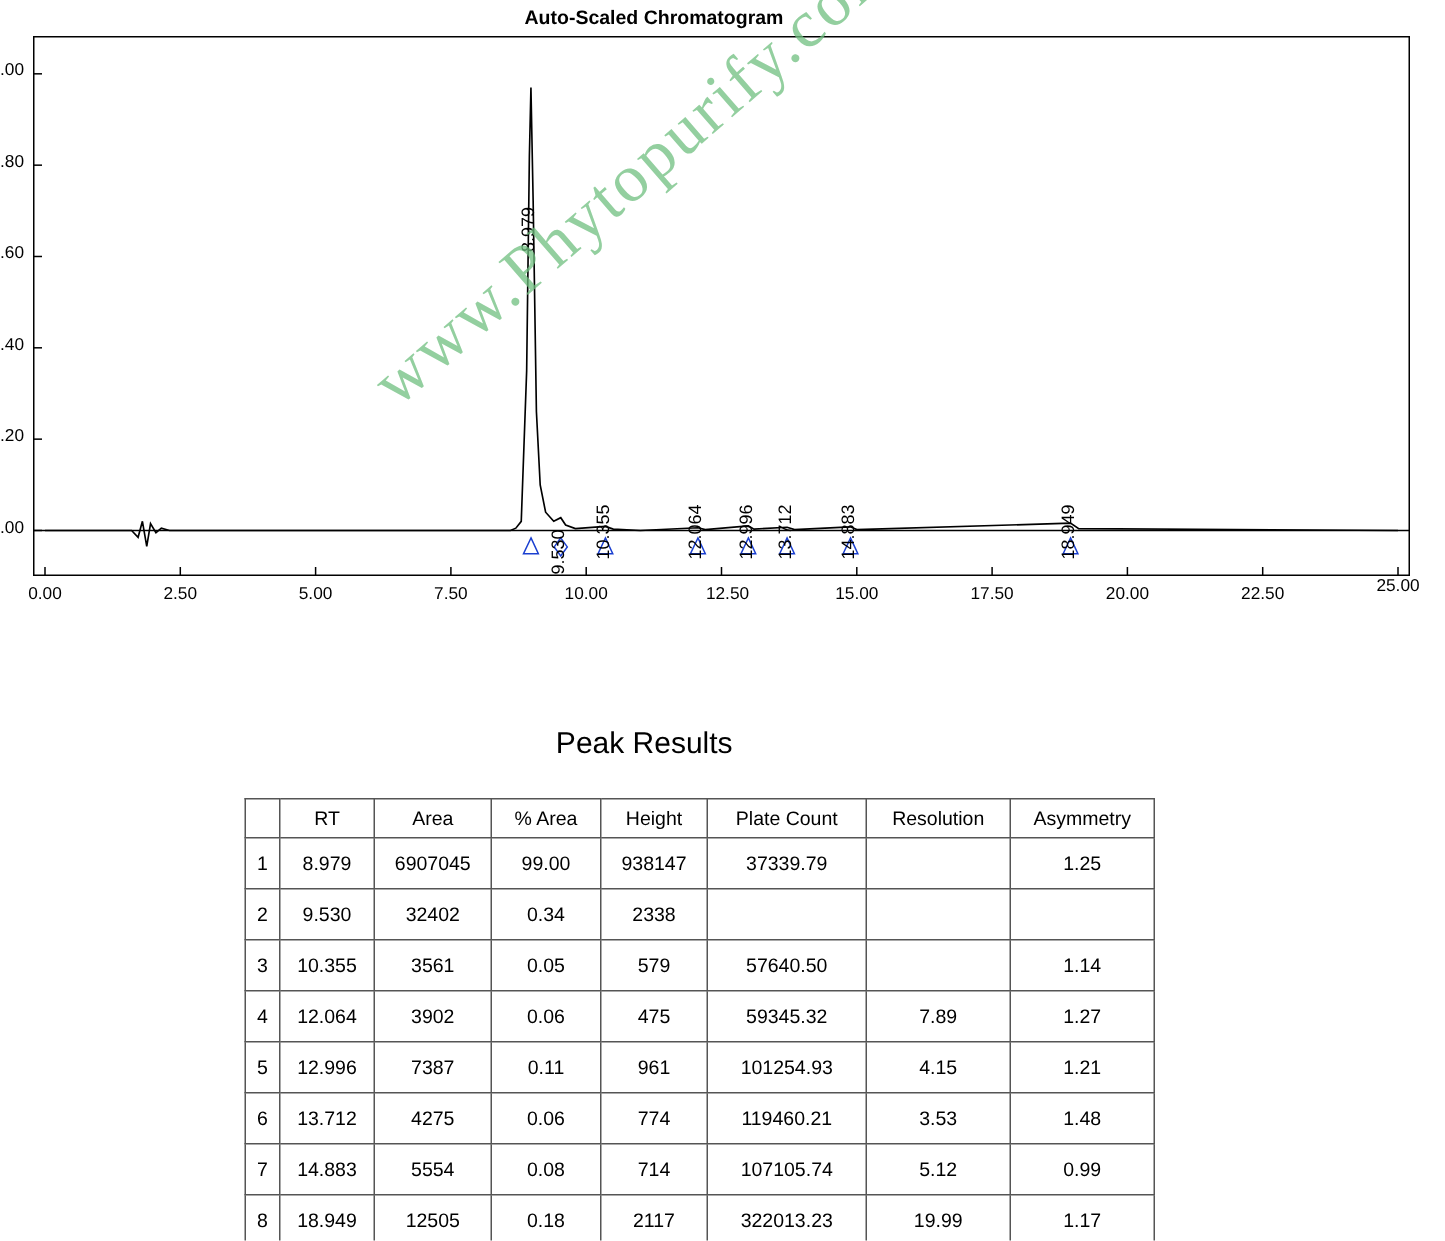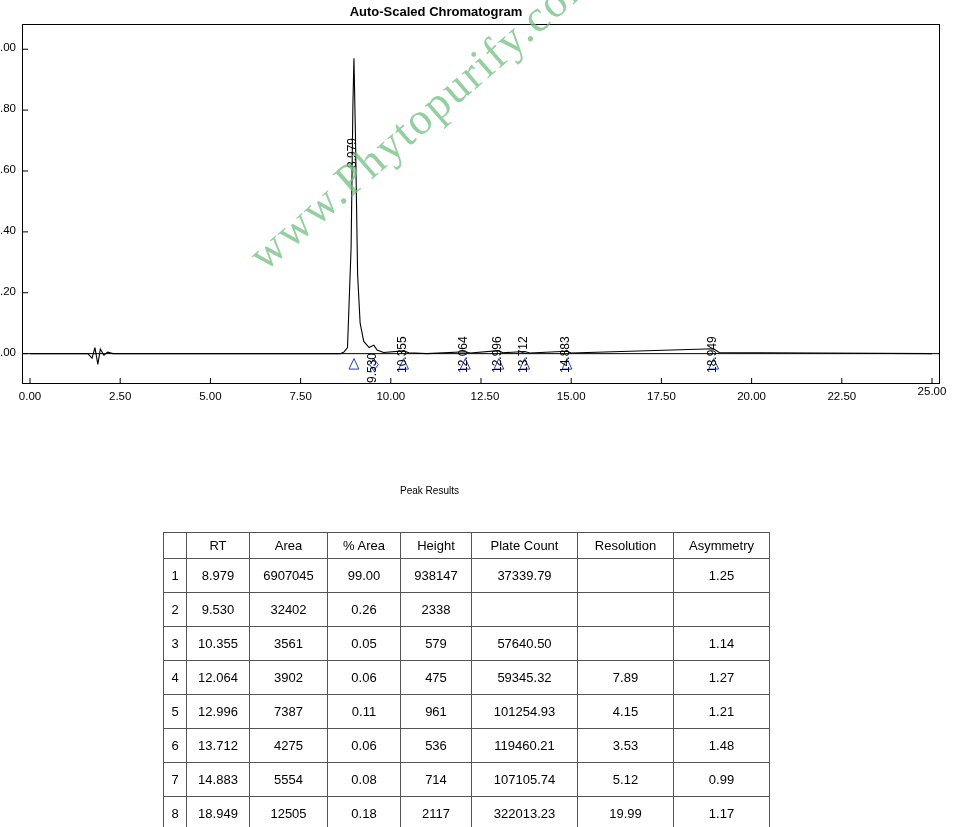--- a/index.html
+++ b/index.html
@@ -89,21 +89,21 @@
     transform-origin: left center;
     letter-spacing: 2px;
   }
   
   .table-title {
     position: absolute;
     top: 485px;
     left: 0;
     width: 859px;
     text-align: center;
-    font-size: 10px;
+    font-size: 20px;
   }
   #results-table {
     position: absolute;
     left: 163px;
     top: 532px;
     border-collapse: collapse;
     font-size: 13px;
   }
   #results-table th, #results-table td {
     border: 1px solid #555;
@@ -222,21 +222,21 @@
         <td class="pct-col">99.00</td>
         <td class="h-col">938147</td>
         <td class="plate-col">37339.79</td>
         <td class="res-col"></td>
         <td class="asym-col">1.25</td>
       </tr>
       <tr>
         <td class="idx-col">2</td>
         <td class="rt-col">9.530</td>
         <td class="area-col">32402</td>
-        <td class="pct-col">0.26</td>
+        <td class="pct-col">0.34</td>
         <td class="h-col">2338</td>
         <td class="plate-col"></td>
         <td class="res-col"></td>
         <td class="asym-col"></td>
       </tr>
       <tr>
         <td class="idx-col">3</td>
         <td class="rt-col">10.355</td>
         <td class="area-col">3561</td>
         <td class="pct-col">0.05</td>
@@ -263,21 +263,21 @@
         <td class="h-col">961</td>
         <td class="plate-col">101254.93</td>
         <td class="res-col">4.15</td>
         <td class="asym-col">1.21</td>
       </tr>
       <tr>
         <td class="idx-col">6</td>
         <td class="rt-col">13.712</td>
         <td class="area-col">4275</td>
         <td class="pct-col">0.06</td>
-        <td class="h-col">536</td>
+        <td class="h-col">774</td>
         <td class="plate-col">119460.21</td>
         <td class="res-col">3.53</td>
         <td class="asym-col">1.48</td>
       </tr>
       <tr>
         <td class="idx-col">7</td>
         <td class="rt-col">14.883</td>
         <td class="area-col">5554</td>
         <td class="pct-col">0.08</td>
         <td class="h-col">714</td>

